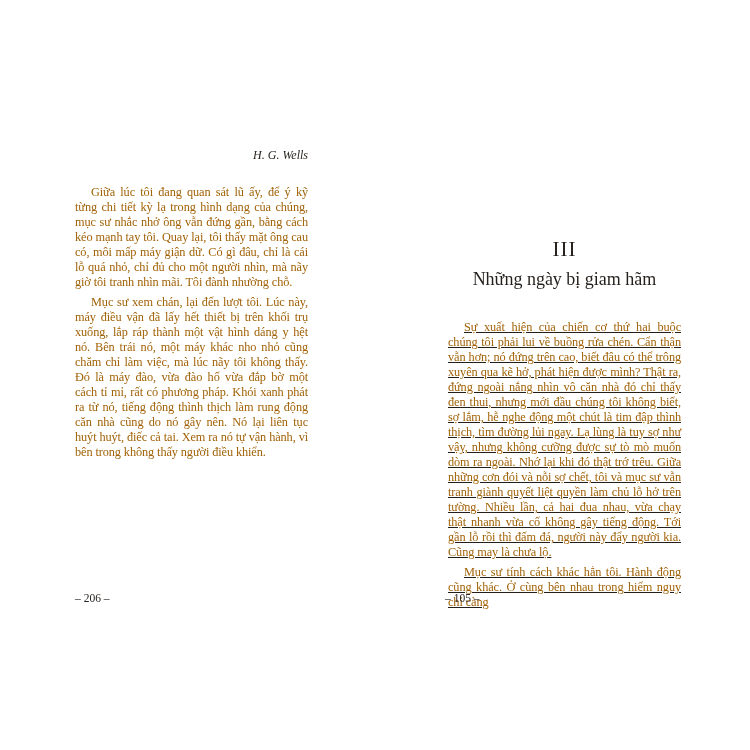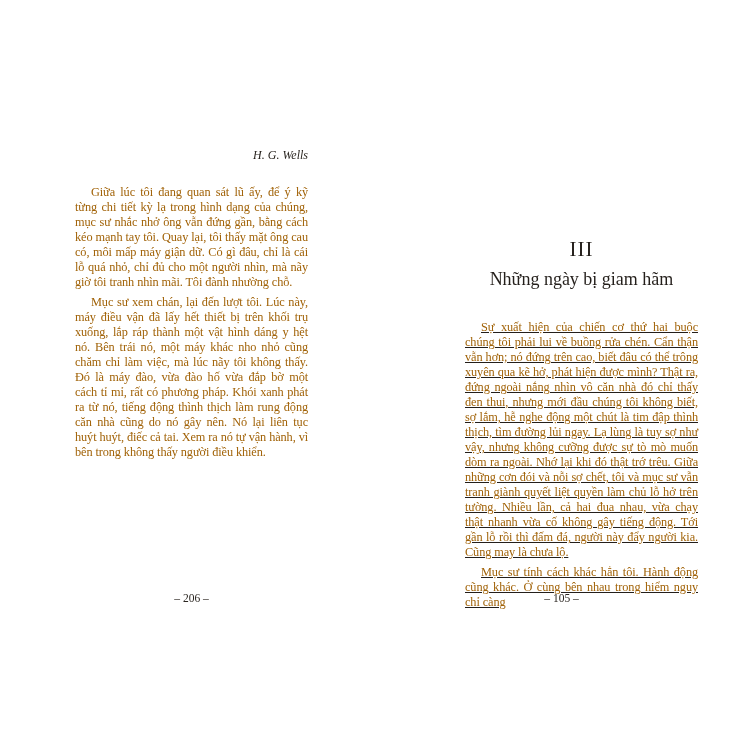--- a/index.html
+++ b/index.html
@@ -15,21 +15,21 @@
     background: #ffffff;
     overflow: hidden;
     font-family: "Liberation Serif", "DejaVu Serif", serif;
     color: #241f1b;
   }
   .page {
     position: absolute;
     width: 233px;
   }
   .page-left  { left: 75px;  top: 148px; }
-  .page-right { left: 465px; top: 237px; }
+  .page-right { left: 448px; top: 237px; }
 
   .running-head {
     text-align: right;
     font-style: italic;
     font-size: 12px;
     line-height: 14px;
     margin: 0 0 23px 0;
     color: #2a2520;
   }
   .chapter-number {
@@ -55,21 +55,20 @@
     text-indent: 16px;
     margin: 0;
     color: #a16207;
   }
   p.body + p.body { margin-top: 5px; }
 
   .folio {
     position: absolute;
     top: 592px;
     width: 233px;
-    text-align: center;
     font-size: 11.5px;
     color: #2a2520;
   }
   .folio-left  { left: 75px; }
   .folio-right { left: 445px; }
 </style>
 </head>
 <body>
 
 <div class="canvas">

